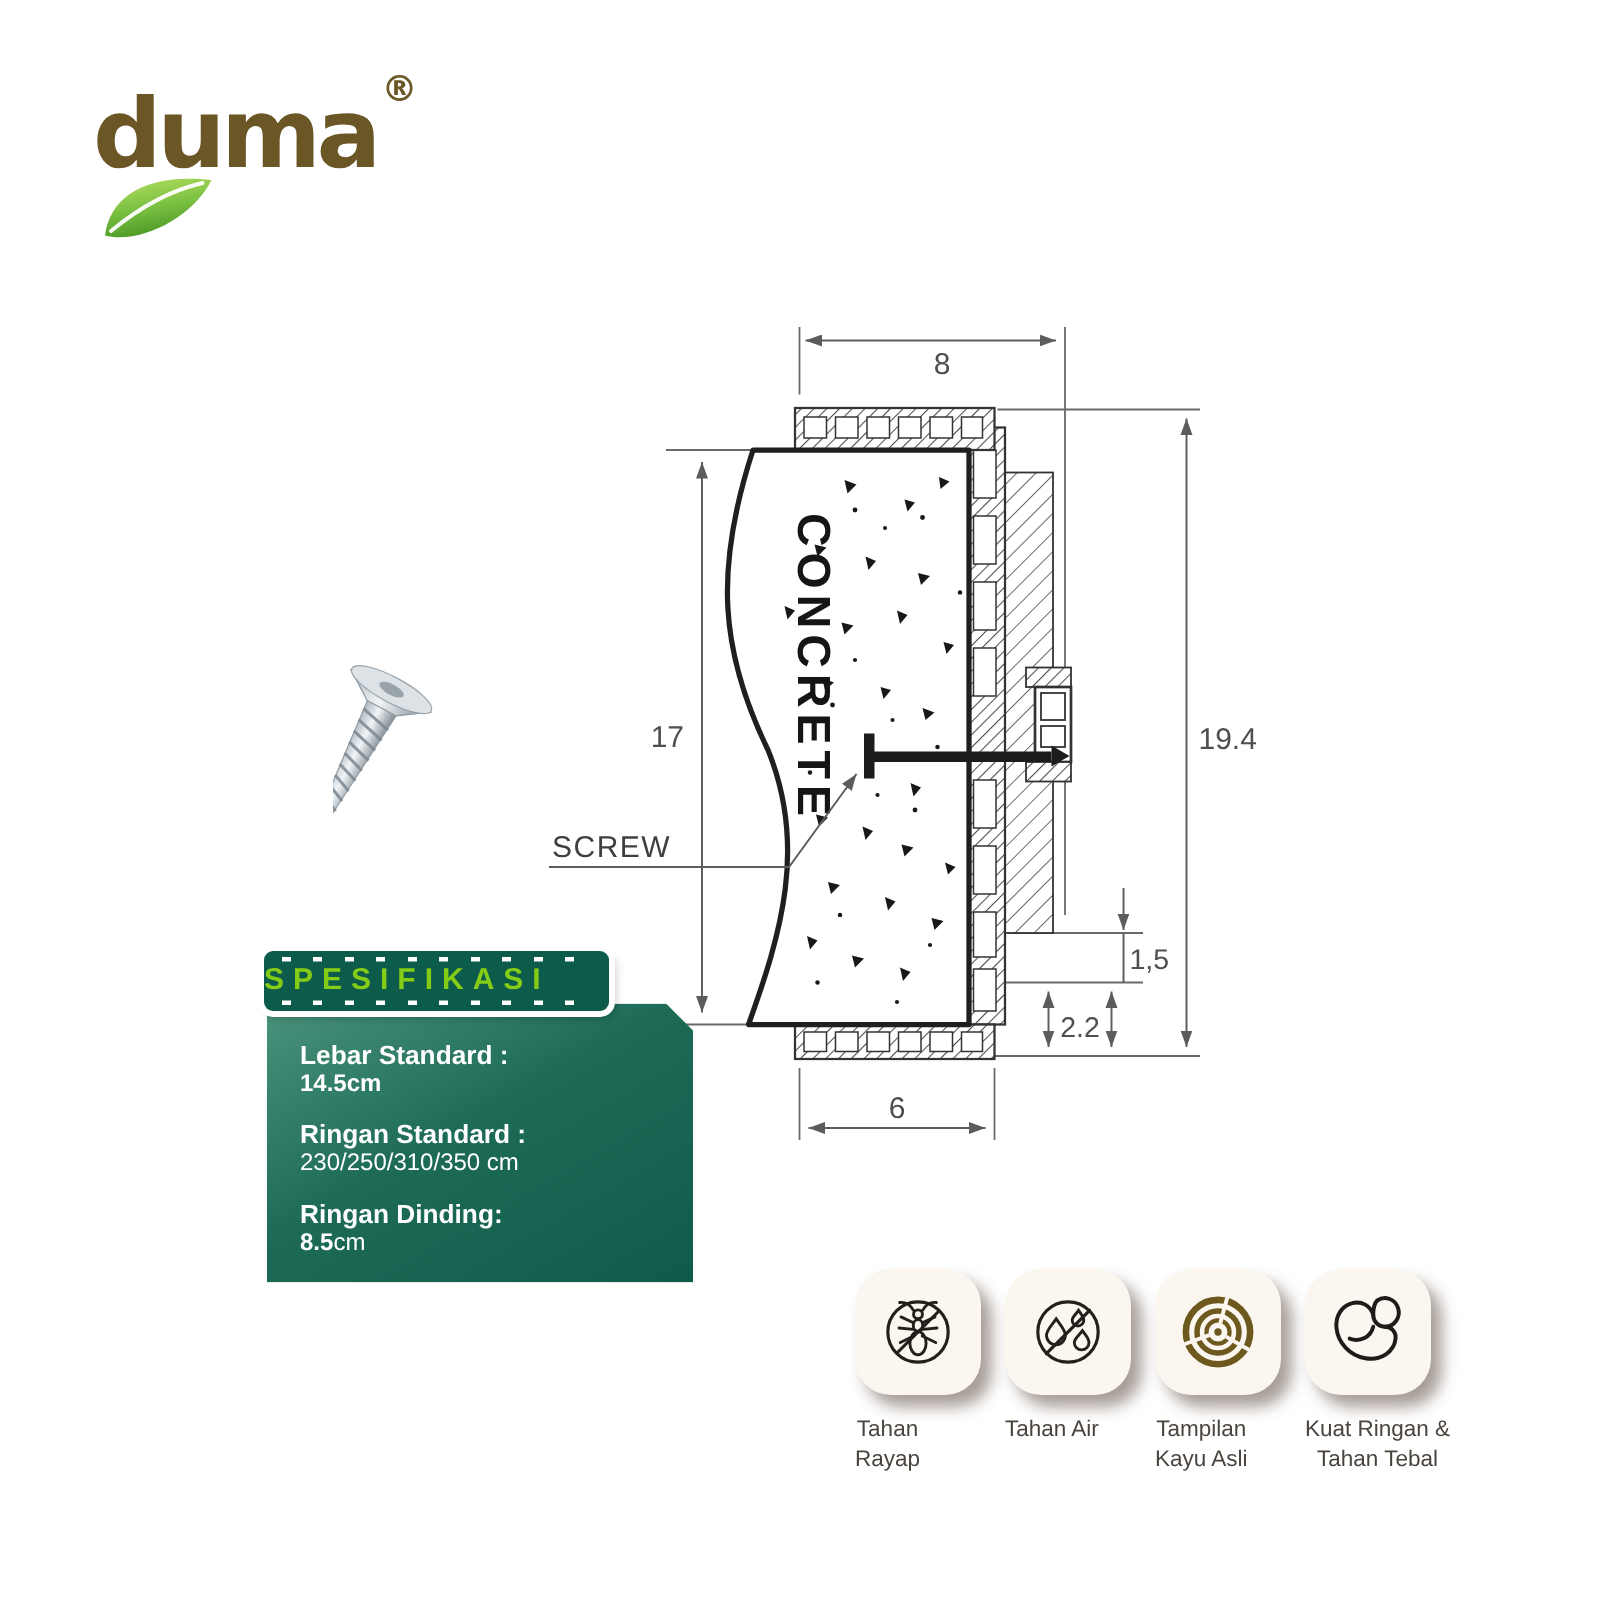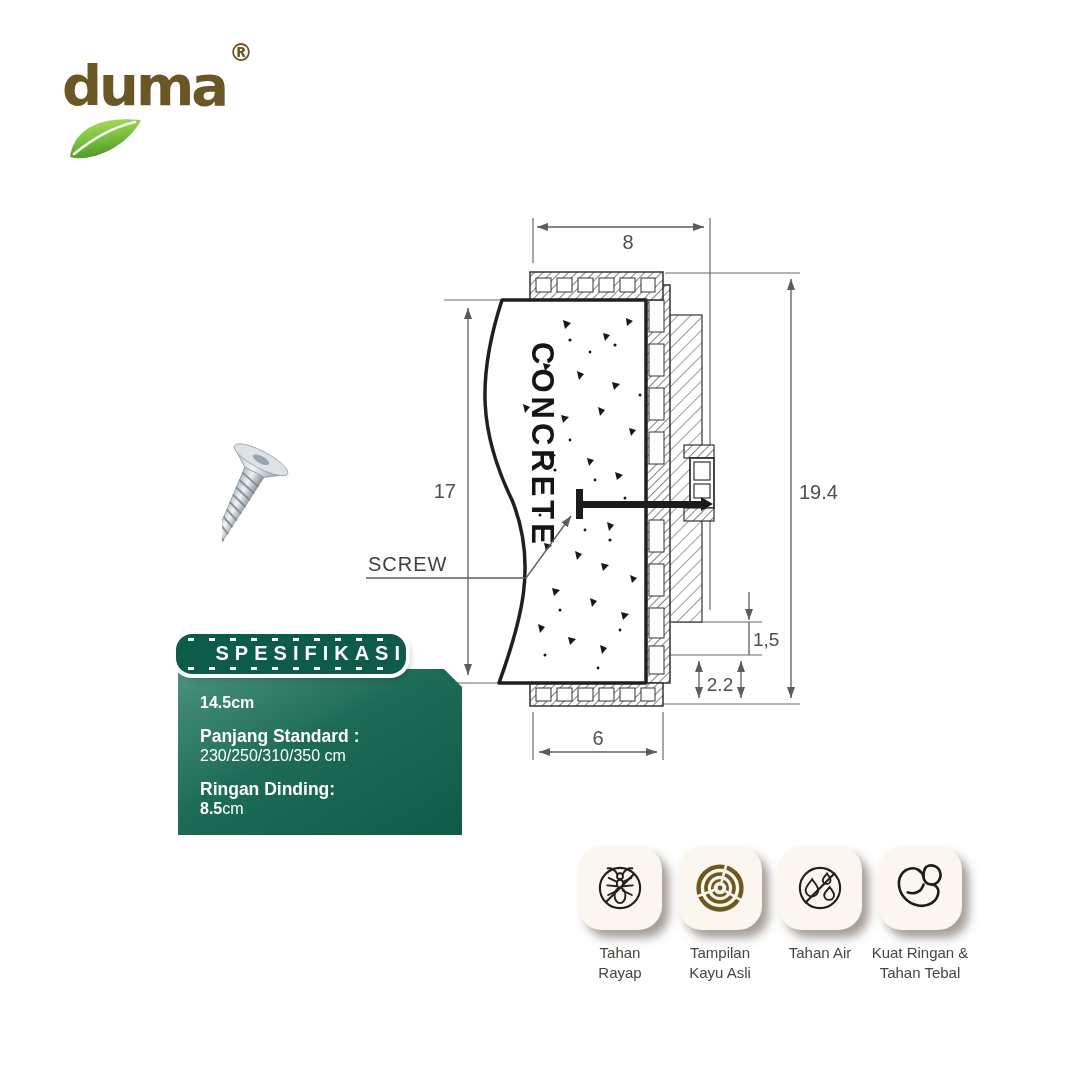--- a/index.html
+++ b/index.html
@@ -1,55 +1,55 @@
 <!DOCTYPE html>
 <html><head>
 <meta charset="utf-8">
 <style>
   html,body{margin:0;padding:0;background:#ffffff;}
   .canvas{position:relative;width:1080px;height:1080px;background:#ffffff;overflow:hidden;
           font-family:"Liberation Sans",sans-serif;}
 
   
   .logo{position:absolute;left:62px;top:58px;}
-  .logo-text{font-family:"DejaVu Sans",sans-serif;font-weight:bold;font-size:56px;line-height:1;
+  .logo-text{font-family:"DejaVu Sans",sans-serif;font-weight:bold;font-size:64px;line-height:1;
              color:#6b5626;letter-spacing:-3px;}
   .logo-reg{font-family:"DejaVu Sans",sans-serif;font-weight:bold;font-size:24px;color:#6b5626;
             position:relative;top:-44px;left:3px;letter-spacing:0;}
   .logo-leaf{position:absolute;left:4px;top:54px;pointer-events:none;}
 
   
   .drawing{position:absolute;left:360px;top:195px;}
 
   
   .screw-photo{position:absolute;left:222px;top:438px;}
 
   
   .spec{position:absolute;left:176px;top:634px;width:286px;}
-  .spec-header{position:relative;z-index:2;width:230px;background:#0d5c4b;border-radius:16px;
-               padding:8px 0 9px;text-align:right;color:#ffffff;font-weight:bold;font-size:20px;
+  .spec-header{position:relative;z-index:2;width:230px;background:#0d5c4b;border-radius:6px;
+               padding:8px 0 9px;text-align:left;color:#84cc16;font-weight:bold;font-size:20px;
                letter-spacing:6px;box-shadow:0 0 0 4px #ffffff,3px 4px 7px rgba(0,0,0,.28);}
   .spec-header::before,.spec-header::after{content:"";position:absolute;left:12px;right:12px;height:3px;
                background:repeating-linear-gradient(90deg,#ffffff 0 6px,transparent 6px 21px);}
   .spec-header::before{top:4px;}
   .spec-header::after{bottom:4px;}
   .spec-body{position:relative;z-index:1;margin-top:-5px;margin-left:2px;width:284px;box-sizing:border-box;
              background:linear-gradient(150deg,#4b937d 0%,#1d6b57 45%,#0e5b49 100%);
              clip-path:polygon(0 0,calc(100% - 18px) 0,100% 18px,100% 100%,0 100%);
              padding:24px 22px 16px;color:#ffffff;}
   .spec-item{margin-bottom:13px;}
   .spec-item:last-child{margin-bottom:0;}
   .spec-label{font-weight:bold;font-size:17.5px;line-height:20px;}
   .spec-value{font-size:16px;line-height:20px;}
   .spec-value.bold{font-weight:bold;}
   .spec-suffix{font-weight:normal;}
 
   
   .features{position:absolute;left:570px;top:846px;display:flex;}
-  .feature{width:100px;display:flex;flex-direction:column;align-items:center;}
+  .feature{width:100px;display:flex;flex-direction:column;align-items:flex-start;}
   .feature-card{width:84px;height:84px;background:#fbf6ef;border-radius:24px;
                 box-shadow:7px 8px 10px rgba(80,62,50,.5);
                 display:flex;align-items:center;justify-content:center;}
   .feature-label{margin-top:13px;font-size:15px;line-height:1.3;color:#4a443e;text-align:center;}
 
   svg text{font-family:"Liberation Sans",sans-serif;}
 </style>
 </head>
 <body>
 
@@ -252,24 +252,25 @@
         <line x1="-3.6" y1="102" x2="3.6" y2="107"></line>
         <line x1="-2.9" y1="110" x2="2.9" y2="114"></line>
       </g>
     </g>
   </svg>
 
   <div class="spec">
     <div class="spec-header">SPESIFIKASI</div>
     <div class="spec-body">
       <div class="spec-item">
+        <div class="spec-label">Lebar Standard :</div>
         <div class="spec-value bold">14.5cm</div>
       </div>
       <div class="spec-item">
-        <div class="spec-label">Panjang Standard :</div>
+        <div class="spec-label">Ringan Standard :</div>
         <div class="spec-value">230/250/310/350 cm</div>
       </div>
       <div class="spec-item">
         <div class="spec-label">Ringan Dinding:</div>
         <div class="spec-value bold"><span>8.5</span><span class="spec-suffix">cm</span></div>
       </div>
     </div>
   </div>
 
   <div class="features">
@@ -282,20 +283,36 @@
           <circle cx="32" cy="18.5" r="3.4"></circle>
           <path d="M28.5,15.5 C26,11 22,9 18,9.5 M35.5,15.5 C38,11 42,9 46,9.5"></path>
           <ellipse cx="32" cy="27" rx="3.6" ry="4.4"></ellipse>
           <ellipse cx="32" cy="40.5" rx="6.2" ry="8.8"></ellipse>
           <path d="M28.6,25 L19,20.5 M28.4,30 L17.5,29 M28.8,35 L18.5,40 M35.4,25 L45,20.5 M35.6,30 L46.5,29 M35.2,35 L45.5,40"></path>
         </svg>
       </div>
       <div class="feature-label">
         <div>Tahan</div>
         <div>Rayap</div>
+      </div>
+    </div>
+
+    <div class="feature">
+      <div class="feature-card">
+        <svg width="56" height="56" viewBox="0 0 64 64" fill="none" stroke="#241f1b" stroke-width="2.2" stroke-linecap="round">
+          <circle cx="32" cy="32" r="23" stroke-width="2.4"></circle>
+          <line x1="15.5" y1="48.5" x2="48.5" y2="15.5" stroke-width="2.4"></line>
+          <path d="M23,22 C26.5,27 30,30.5 30,34.5 a7.2,7.2 0 1 1 -14.4,0 C15.6,30.5 19.5,27 23,22 Z"></path>
+          <path d="M40,15.5 C42,18.5 44,20.5 44,23 a4.4,4.4 0 1 1 -8.8,0 C35.2,20.5 38,18.5 40,15.5 Z"></path>
+          <path d="M43,31 C45.5,34.5 48,37 48,40 a5.6,5.6 0 1 1 -11.2,0 C36.8,37 40.5,34.5 43,31 Z"></path>
+        </svg>
+      </div>
+      <div class="feature-label">
+        <div>Tahan Air</div>
+        <div></div>
       </div>
     </div>
 
     <div class="feature">
       <div class="feature-card">
         <svg width="56" height="56" viewBox="0 0 64 64">
           <g stroke="#6d581d" fill="none">
             <circle cx="32" cy="32" r="24.5" stroke-width="5"></circle>
             <circle cx="32" cy="32" r="16" stroke-width="4.2"></circle>
             <circle cx="32" cy="32" r="8.8" stroke-width="3.2"></circle>
@@ -309,36 +326,20 @@
         </svg>
       </div>
       <div class="feature-label">
         <div>Tampilan</div>
         <div>Kayu Asli</div>
       </div>
     </div>
 
     <div class="feature">
       <div class="feature-card">
-        <svg width="56" height="56" viewBox="0 0 64 64" fill="none" stroke="#241f1b" stroke-width="2.2" stroke-linecap="round">
-          <circle cx="32" cy="32" r="23" stroke-width="2.4"></circle>
-          <line x1="15.5" y1="48.5" x2="48.5" y2="15.5" stroke-width="2.4"></line>
-          <path d="M23,22 C26.5,27 30,30.5 30,34.5 a7.2,7.2 0 1 1 -14.4,0 C15.6,30.5 19.5,27 23,22 Z"></path>
-          <path d="M40,15.5 C42,18.5 44,20.5 44,23 a4.4,4.4 0 1 1 -8.8,0 C35.2,20.5 38,18.5 40,15.5 Z"></path>
-          <path d="M43,31 C45.5,34.5 48,37 48,40 a5.6,5.6 0 1 1 -11.2,0 C36.8,37 40.5,34.5 43,31 Z"></path>
-        </svg>
-      </div>
-      <div class="feature-label">
-        <div>Tahan Air</div>
-        <div></div>
-      </div>
-    </div>
-
-    <div class="feature">
-      <div class="feature-card">
         <svg width="56" height="56" viewBox="0 0 64 64" fill="none" stroke="#1f1b18" stroke-width="3" stroke-linecap="round" stroke-linejoin="round">
           <path d="M39,8 C45,4 53,7 55,14 C57,21 52,28 45,28 C40,28 36,24 36,19 C36,14 37,10 39,8 Z"></path>
           <path d="M36,19 C34,12 27,8 20,10 C12,12 7,20 8,29 C9,40 18,50 30,52 C42,54 52,47 53,37 C53.5,32 50,28 45,28"></path>
           <path d="M36,28 C34,36 26,40 18,37"></path>
         </svg>
       </div>
       <div class="feature-label">
         <div>Kuat Ringan &amp;</div>
         <div>Tahan Tebal</div>
       </div>

